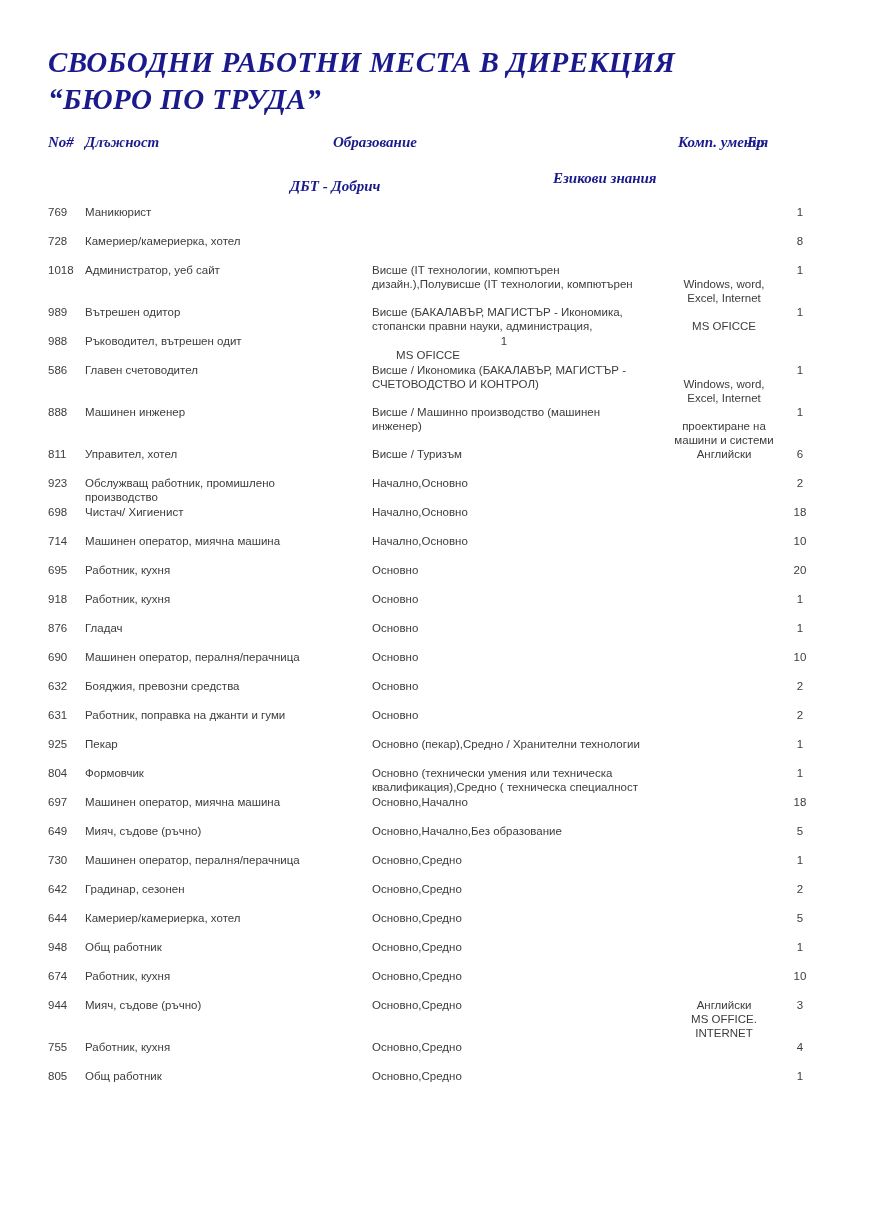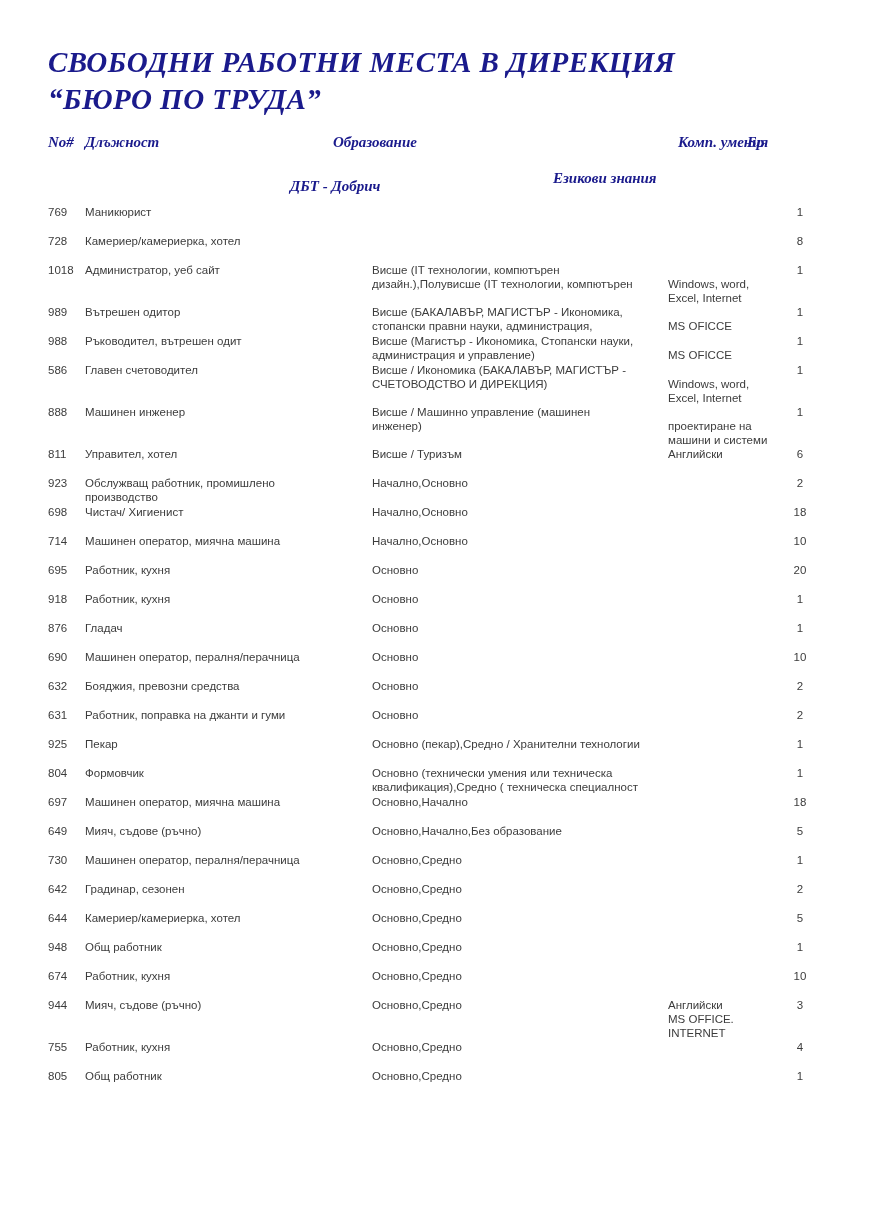--- a/index.html
+++ b/index.html
@@ -18,21 +18,21 @@
 
   .section-title{margin-top:24px;margin-left:242px;height:20px;color:#1a1a8c;
                  font-family:"Liberation Serif",serif;font-style:italic;font-weight:bold;font-size:15px;}
 
   .tbody{margin-top:7px;}
   .row{display:flex;align-items:flex-start;min-height:29px;
        font-size:11.5px;line-height:14px;color:#3c3c3c;}
   .c-no{width:37px;flex:none;}
   .c-pos{width:287px;flex:none;}
   .c-edu{width:296px;flex:none;}
-  .c-skills{width:112px;flex:none;}
+  .c-skills{width:112px;flex:none;text-align:center;}
   .c-count{width:40px;flex:none;text-align:center;}
   .line{white-space:nowrap;}
   .sk-blank{height:14px;}
 
   .footer{position:absolute;left:48px;right:48px;top:1112px;display:flex;
           justify-content:space-between;color:#1a1a8c;
           font-family:"Liberation Serif",serif;font-style:italic;font-weight:bold;font-size:13px;}
 </style>
 </head>
 <body>
@@ -104,53 +104,49 @@
             <div class="sk-blank"></div>
             <div class="line">MS OFICCE</div>
           </div>
           <div class="c-count">1</div>
         </div>
         <div class="row">
           <div class="c-no">988</div>
           <div class="c-pos">
             <div class="line">Ръководител, вътрешен одит</div>
           </div>
-          <div class="c-edu">
-            <div class="line">Висше (Магистър - Икономика, Стопански науки,</div>
-            <div class="line">администрация и управление)</div>
-          </div>
           <div class="c-skills">
             <div class="sk-blank"></div>
             <div class="line">MS OFICCE</div>
           </div>
           <div class="c-count">1</div>
         </div>
         <div class="row">
           <div class="c-no">586</div>
           <div class="c-pos">
             <div class="line">Главен счетоводител</div>
           </div>
           <div class="c-edu">
             <div class="line">Висше / Икономика (БАКАЛАВЪР, МАГИСТЪР -</div>
-            <div class="line">СЧЕТОВОДСТВО И ДИРЕКЦИЯ)</div>
+            <div class="line">СЧЕТОВОДСТВО И КОНТРОЛ)</div>
           </div>
           <div class="c-skills">
             <div class="sk-blank"></div>
             <div class="line">Windows, word,</div>
             <div class="line">Excel, Internet</div>
           </div>
           <div class="c-count">1</div>
         </div>
         <div class="row">
           <div class="c-no">888</div>
           <div class="c-pos">
             <div class="line">Машинен инженер</div>
           </div>
           <div class="c-edu">
-            <div class="line">Висше / Машинно управление (машинен</div>
+            <div class="line">Висше / Машинно производство (машинен</div>
             <div class="line">инженер)</div>
           </div>
           <div class="c-skills">
             <div class="sk-blank"></div>
             <div class="line">проектиране на</div>
             <div class="line">машини и системи</div>
           </div>
           <div class="c-count">1</div>
         </div>
         <div class="row">

